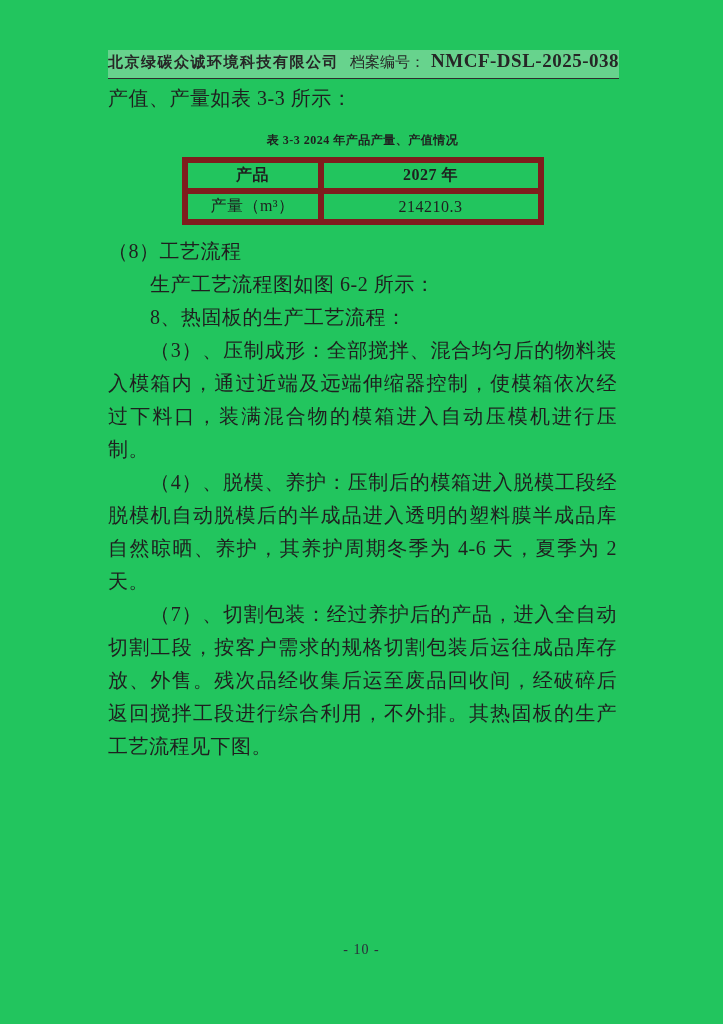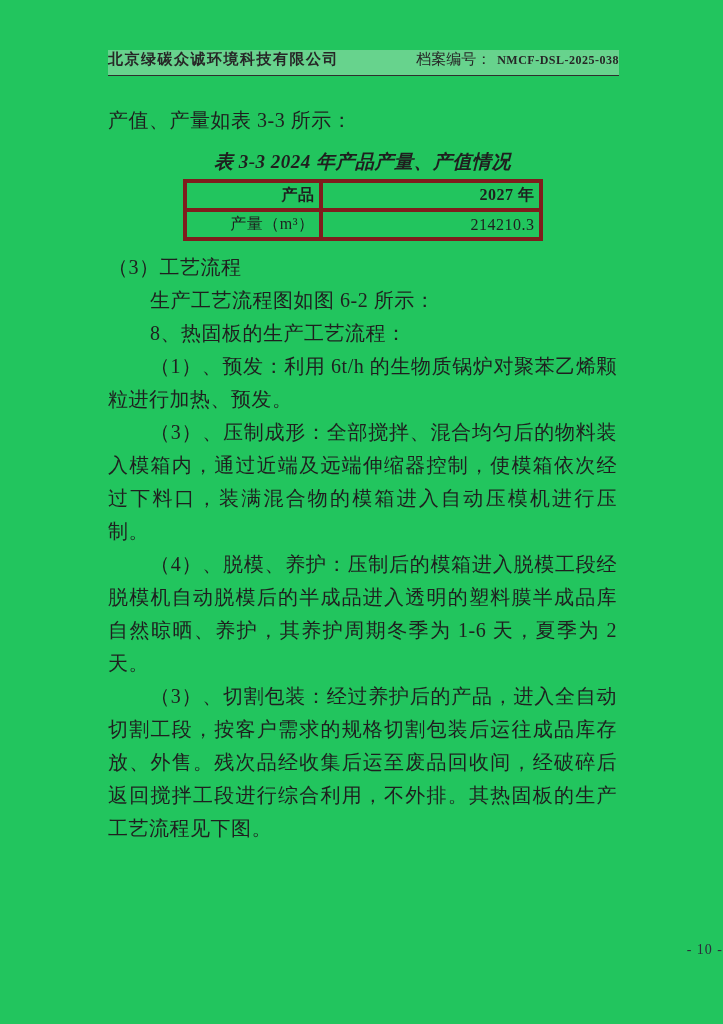--- a/index.html
+++ b/index.html
@@ -28,75 +28,74 @@
   }
   .company {
     font-size: 15px;
     font-weight: 600;
     letter-spacing: 1.5px;
     color: #262626;
   }
   .archive { font-size: 15px; color: #262626; white-space: nowrap; }
   .archive .no {
     font-weight: bold;
-    font-size: 12px;
+    font-size: 19px;
     letter-spacing: 0.5px;
     margin-left: 6px;
   }
   
   .content {
     position: absolute;
     left: 108px;
     right: 106px;
-    top: 104px;
+    top: 82px;
   }
   .body-line {
     margin: 0;
     font-size: 20px;
     line-height: 33px;
     text-align: justify;
     letter-spacing: 0.5px;
   }
   .indent { text-indent: 42px; }
   .section { margin-top: 10px; }
   .tbl-title {
     margin: 14px 0 0 0;
     text-align: center;
-    font-size: 19px;
+    font-size: 12px;
     font-weight: bold;
     line-height: 22px;
     letter-spacing: 0.5px;
-    font-style: italic;
   }
   .prod-table {
     border-collapse: collapse;
     margin: 6px auto 0 auto;
     width: 356px;
     table-layout: fixed;
   }
   .prod-table col.c1 { width: 136px; }
   .prod-table col.c2 { width: 220px; }
   .prod-table th, .prod-table td {
-    border: 4px solid #7f1d1d;
+    border: 6px solid #7f1d1d;
     height: 25px;
-    text-align: right;
+    text-align: center;
     vertical-align: middle;
     font-size: 16px;
     padding: 0 4px;
     letter-spacing: 0.5px;
   }
   .prod-table th { font-weight: bold; }
   .prod-table td { font-weight: normal; }
   
   .ftr {
     position: absolute;
     left: 0;
     right: 0;
     top: 942px;
-    text-align: right;
+    text-align: center;
     font-size: 14px;
     color: #2b2b3a;
     letter-spacing: 1px;
   }
 </style>
 </head>
 <body>
 
 <div class="page">
 
@@ -125,27 +124,26 @@
         </tr>
       </thead>
       <tbody>
         <tr>
           <td>产量（m³）</td>
           <td>214210.3</td>
         </tr>
       </tbody>
     </table>
 
-    <p class="body-line section">（3）工艺流程</p>
+    <p class="body-line section">（8）工艺流程</p>
     <p class="body-line indent">生产工艺流程图如图 6-2 所示：</p>
     <p class="body-line indent">8、热固板的生产工艺流程：</p>
-    <p class="body-line indent">（1）、预发：利用 6t/h 的生物质锅炉对聚苯乙烯颗粒进行加热、预发。</p>
     <p class="body-line indent">（3）、压制成形：全部搅拌、混合均匀后的物料装入模箱内，通过近端及远端伸缩器控制，使模箱依次经过下料口，装满混合物的模箱进入自动压模机进行压制。</p>
-    <p class="body-line indent">（4）、脱模、养护：压制后的模箱进入脱模工段经脱模机自动脱模后的半成品进入透明的塑料膜半成品库自然晾晒、养护，其养护周期冬季为 1-6 天，夏季为 2 天。</p>
-    <p class="body-line indent">（3）、切割包装：经过养护后的产品，进入全自动切割工段，按客户需求的规格切割包装后运往成品库存放、外售。残次品经收集后运至废品回收间，经破碎后返回搅拌工段进行综合利用，不外排。其热固板的生产工艺流程见下图。</p>
+    <p class="body-line indent">（4）、脱模、养护：压制后的模箱进入脱模工段经脱模机自动脱模后的半成品进入透明的塑料膜半成品库自然晾晒、养护，其养护周期冬季为 4-6 天，夏季为 2 天。</p>
+    <p class="body-line indent">（7）、切割包装：经过养护后的产品，进入全自动切割工段，按客户需求的规格切割包装后运往成品库存放、外售。残次品经收集后运至废品回收间，经破碎后返回搅拌工段进行综合利用，不外排。其热固板的生产工艺流程见下图。</p>
 
   </main>
 
   <footer class="ftr">
     <span>- 10 -</span>
   </footer>
 
 </div>
 
 </body></html>

